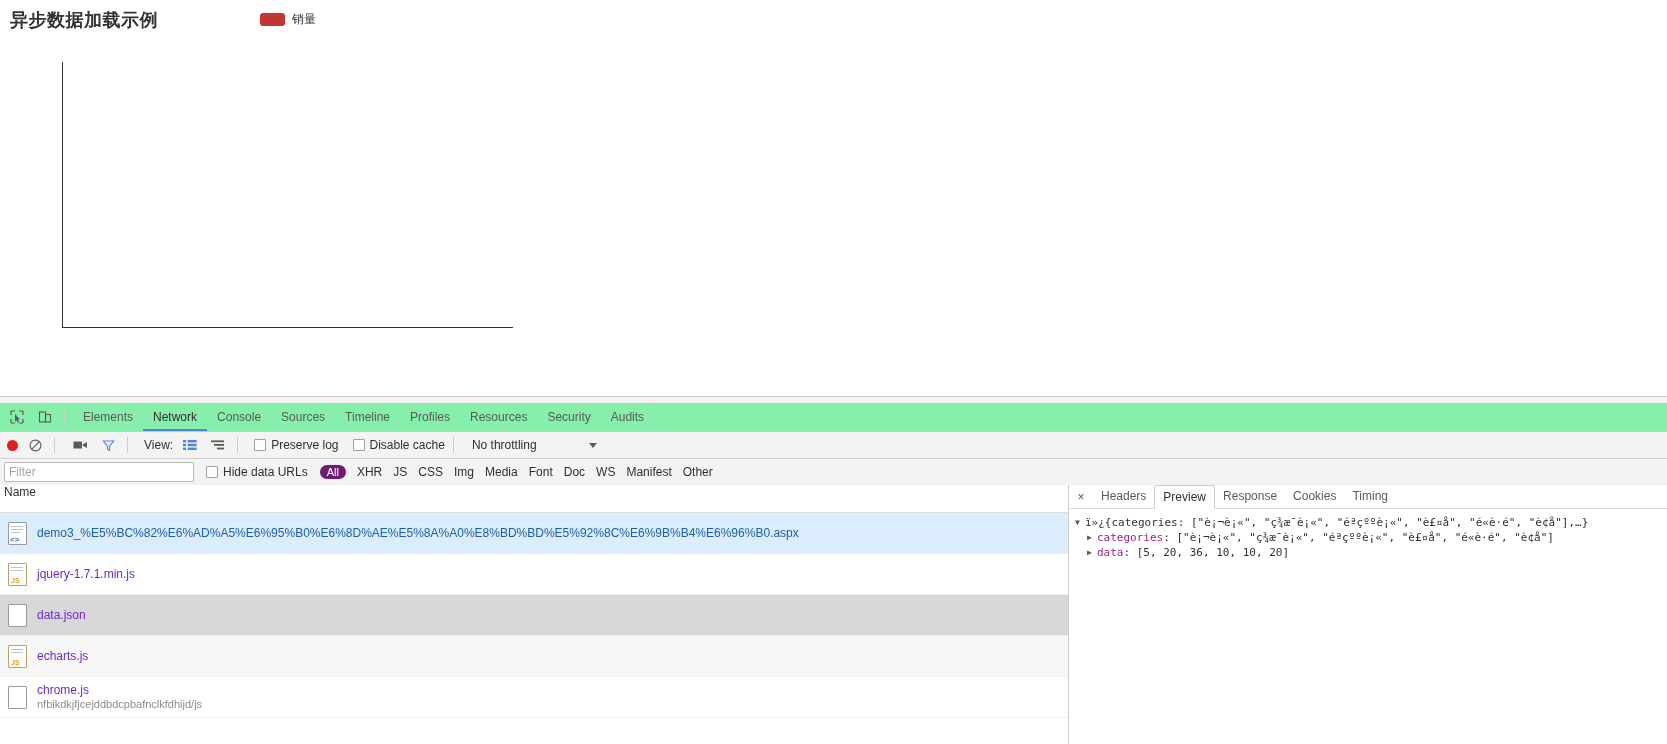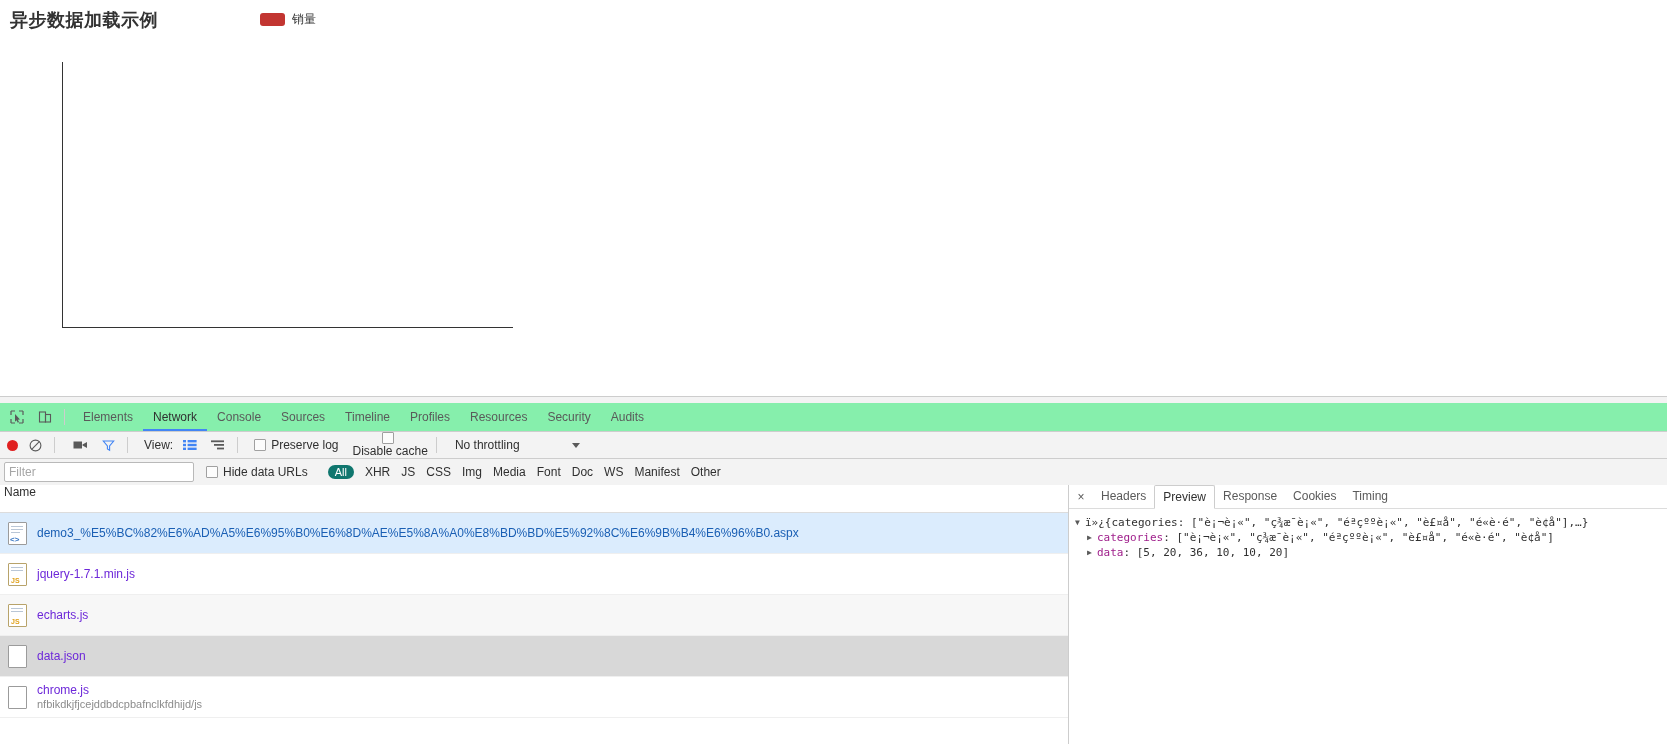--- a/index.html
+++ b/index.html
@@ -70,21 +70,21 @@
   #filter-input{
     width:180px;height:16px;margin-left:4px;padding:1px 4px;
     border:1px solid #b9b9b9;background:#fff;font-family:"Liberation Sans",sans-serif;font-size:12px;
     color:#303030;border-radius:2px;
   }
   #filter-input::placeholder{color:#a6a6a6;}
   .type-pill{
     margin-left:11px;color:#303030;white-space:nowrap;cursor:default;
   }
   .type-pill.all{
-    background:#0f766e;color:#fff;border-radius:9px;padding:1px 7px;margin-left:20px;font-size:11px;
+    background:#701a75;color:#fff;border-radius:9px;padding:1px 7px;margin-left:12px;font-size:11px;
   }
   
   #dt-body{position:absolute;left:0;top:88px;width:1667px;height:260px;}
   #req-list{
     position:absolute;left:0;top:0;width:1068px;height:260px;background:#fff;overflow:hidden;
     border-right:1px solid #cdcdcd;
   }
   #req-head{
     height:28px;border-bottom:1px solid #dcdcdc;background:#fff;padding:1px 0 0 4px;box-sizing:border-box;
   }
@@ -228,21 +228,21 @@
         <rect x="0" y="1.4" width="13" height="1.8" fill="#5a5a5a"></rect>
         <rect x="3" y="5" width="10" height="1.8" fill="#5a5a5a"></rect>
         <rect x="6" y="8.6" width="7" height="1.8" fill="#5a5a5a"></rect>
       </svg>
     </div>
     <div class="dt-sep"></div>
     <div class="tb-item">
       <span class="chk"></span>
       <span class="tb-label">Preserve log</span>
     </div>
-    <div class="tb-item" style="margin-left:14px;flex-direction:column;">
+    <div class="tb-item" style="margin-left:14px;">
       <span class="chk"></span>
       <span class="tb-label">Disable cache</span>
     </div>
     <div class="dt-sep"></div>
     <div class="throttle">
       <span class="tb-label">No throttling</span>
     </div>
     <div style="margin-left:52px;">
       <span class="caret-down" style="display:block;"></span>
     </div>
@@ -290,35 +290,35 @@
         <span class="file-ico js">
           <i class="ln" style="top:3px;width:12px;"></i>
             <i class="ln" style="top:6px;width:12px;"></i>
           <b class="tag">JS</b>
         </span>
         <span class="req-text">
           <span class="req-name">jquery-1.7.1.min.js</span>
         </span>
       </div>
 
+      <div class="req-row grey">
+        <span class="file-ico"></span>
+        <span class="req-text">
+          <span class="req-name">data.json</span>
+        </span>
+      </div>
+
       <div class="req-row alt">
         <span class="file-ico js">
           <i class="ln" style="top:3px;width:12px;"></i>
             <i class="ln" style="top:6px;width:12px;"></i>
           <b class="tag">JS</b>
         </span>
         <span class="req-text">
           <span class="req-name">echarts.js</span>
-        </span>
-      </div>
-
-      <div class="req-row grey">
-        <span class="file-ico"></span>
-        <span class="req-text">
-          <span class="req-name">data.json</span>
         </span>
       </div>
 
       <div class="req-row">
         <span class="file-ico"></span>
         <span class="req-text">
           <span class="req-name">chrome.js</span>
           <span class="req-path">nfbikdkjfjcejddbdcpbafnclkfdhijd/js</span>
         </span>
       </div>

